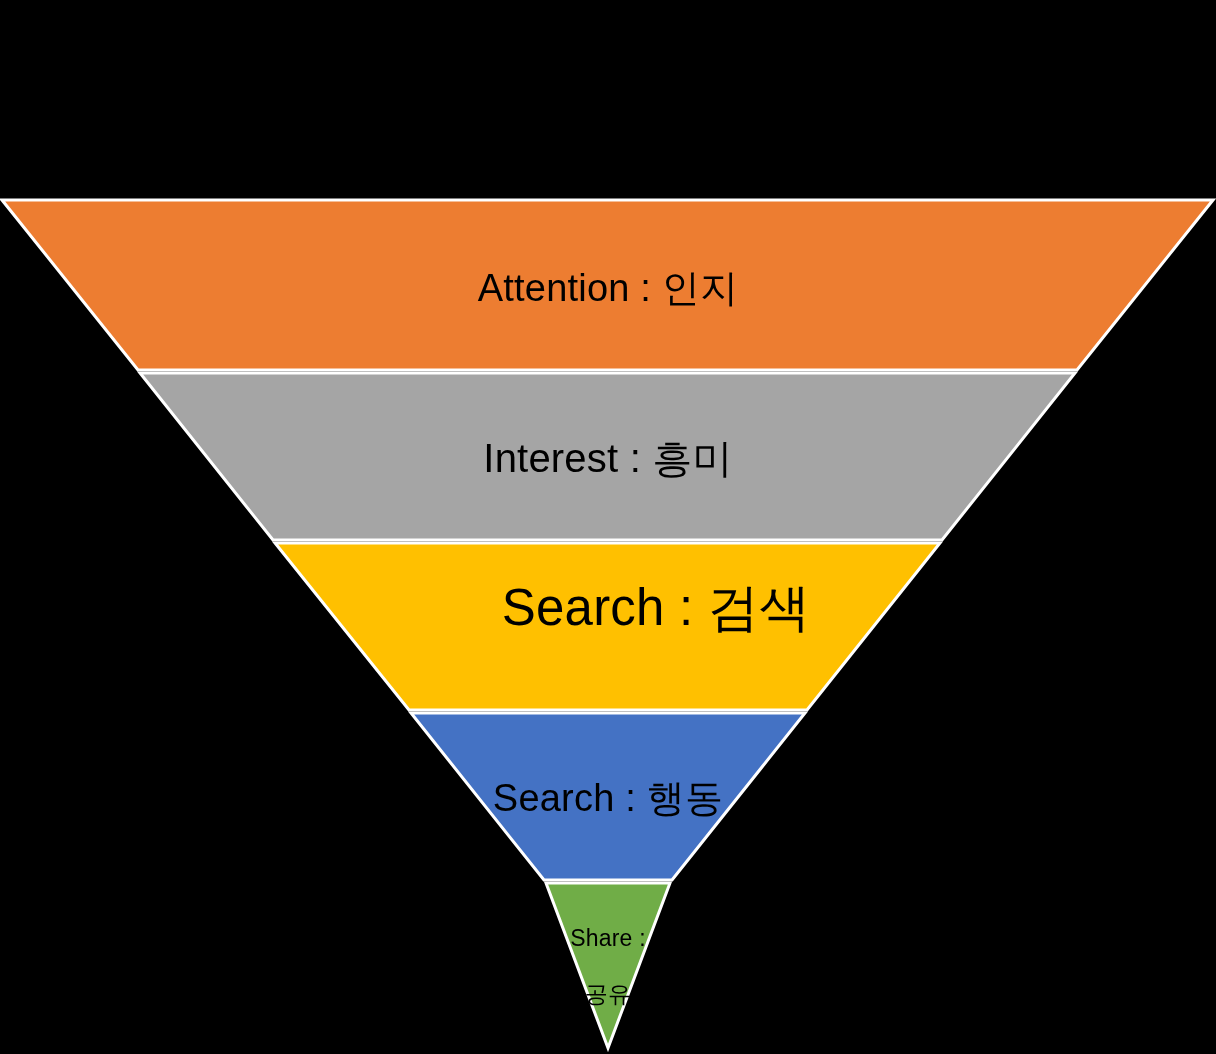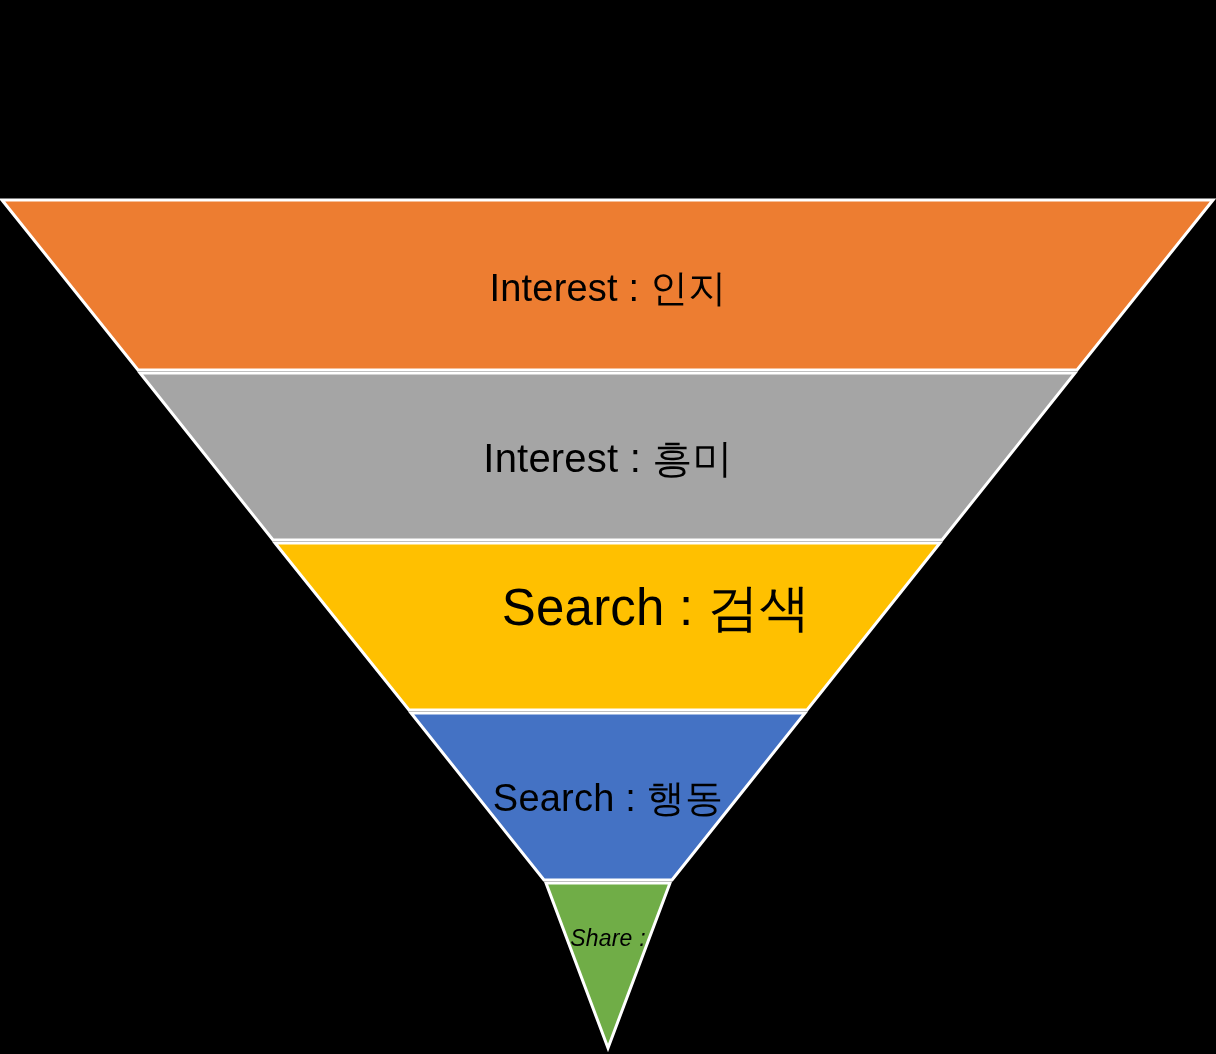--- a/index.html
+++ b/index.html
@@ -37,45 +37,46 @@
     font-family: "Liberation Sans", sans-serif;
     font-weight: 400;
     letter-spacing: 0.2px;
     white-space: pre;
     pointer-events: none;
   }
   .label-attention { top: 264px; font-size: 38px; line-height: 48px; }
   .label-interest  { top: 434px; font-size: 40px; line-height: 48px; }
   .label-search    { top: 584px; font-size: 51px; line-height: 48px; padding-left: 48px; }
   .label-action    { top: 774px; font-size: 38px; line-height: 48px; }
-  .label-share-1   { top: 924px; font-size: 23px; line-height: 28px; font-style: italic; }
+  .label-share-1   { top: 924px; font-size: 23px; line-height: 28px; }
   .label-share-2   { top: 980px; font-size: 23px; line-height: 28px; }
 </style>
 </head>
 <body>
 
 <div id="funnel-stage" style="background: rgb(0, 0, 0);">
 
   <svg id="funnel-svg" viewBox="0 0 1216 1054" aria-hidden="true">
 
     <polygon points="2,200 1213,200 1077,370 138,370" fill="#ED7D31" stroke="#FFFFFF" stroke-width="3"></polygon>
 
     <polygon points="140,373 1075,373 942,540 273,540" fill="#A5A5A5" stroke="#FFFFFF" stroke-width="3"></polygon>
 
     <polygon points="275,543 940,543 807,710 409,710" fill="#FFC000" stroke="#FFFFFF" stroke-width="3"></polygon>
 
     <polygon points="411,713 805,713 672,880 544,880" fill="#4472C4" stroke="#FFFFFF" stroke-width="3"></polygon>
 
     <polygon points="546,883 670,883 608,1048" fill="#70AD47" stroke="#FFFFFF" stroke-width="3"></polygon>
   </svg>
 
-  <div class="funnel-label label-attention">Interest : 인지</div>
+  <div class="funnel-label label-attention">Attention : 인지</div>
 
   <div class="funnel-label label-interest">Interest : 흥미</div>
 
   <div class="funnel-label label-search">Search : 검색</div>
 
   <div class="funnel-label label-action">Search : 행동</div>
 
   <div class="funnel-label label-share-1">Share :</div>
 
+  <div class="funnel-label label-share-2">공유</div>
 
 </div>
 
 </body></html>

